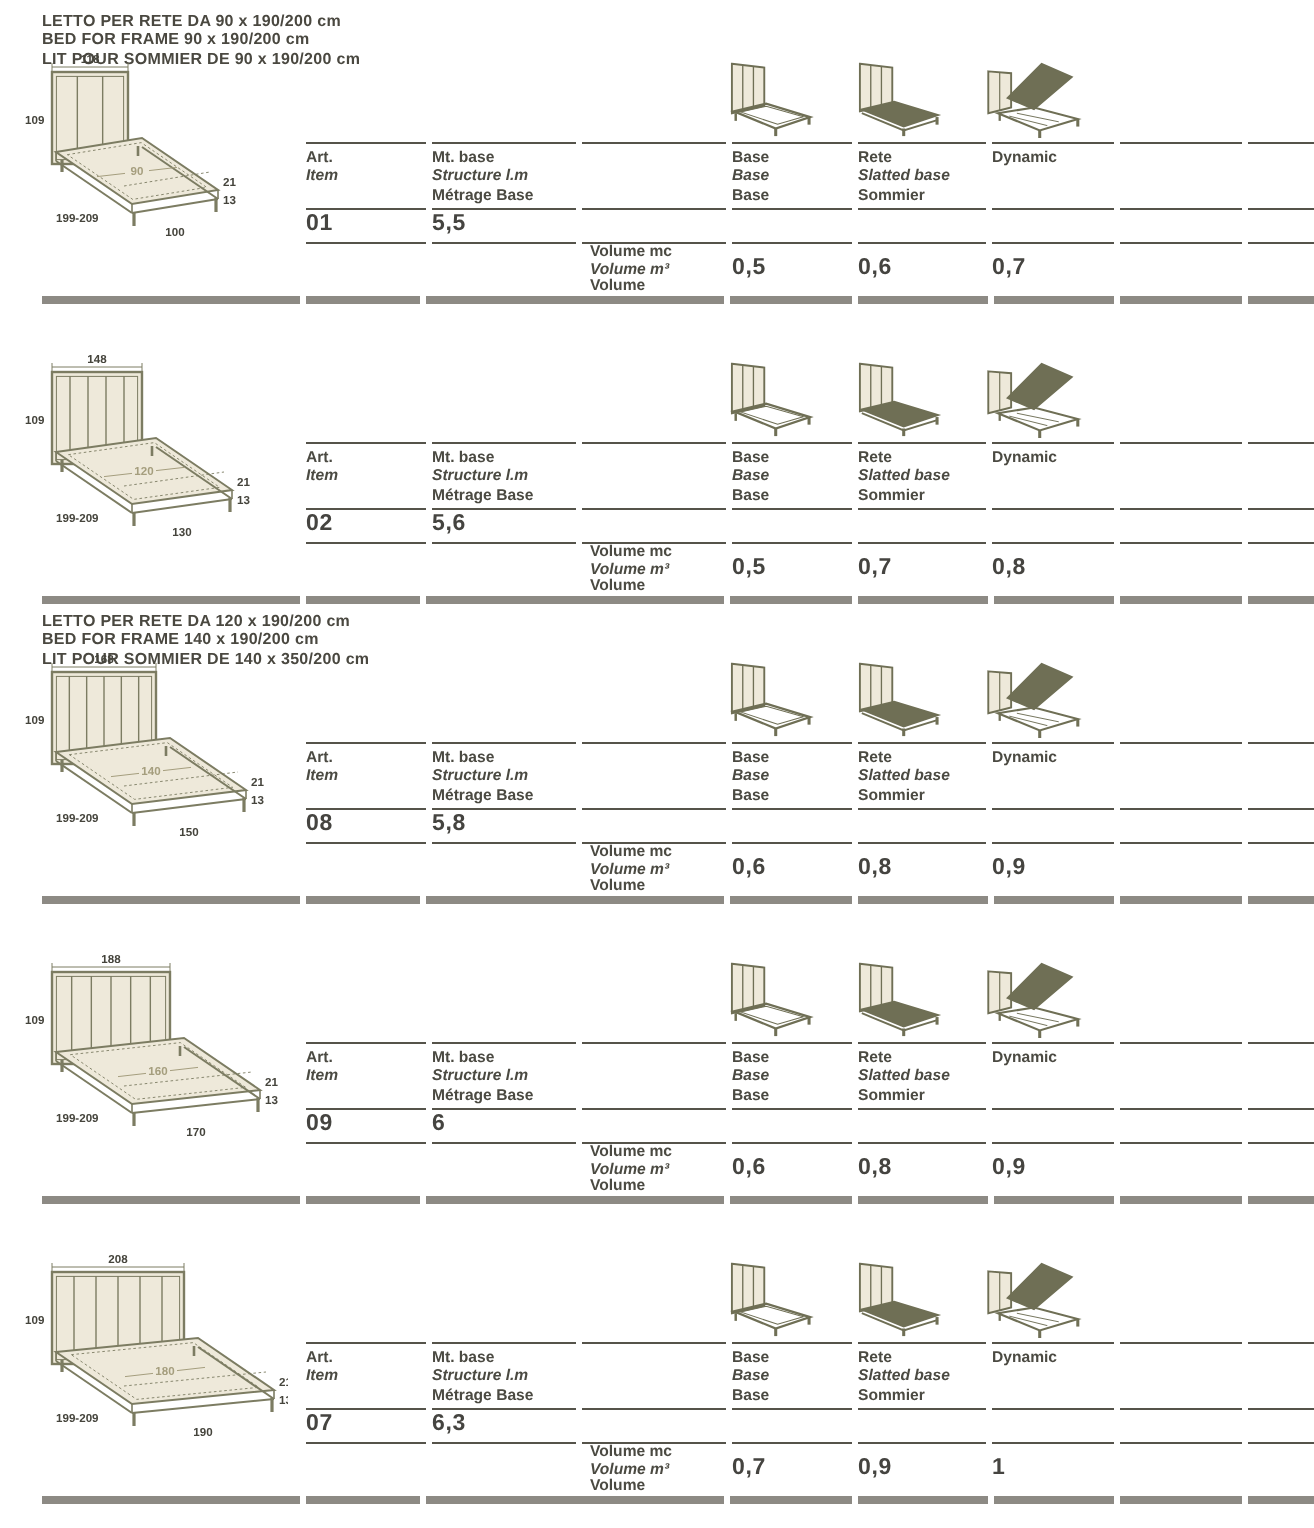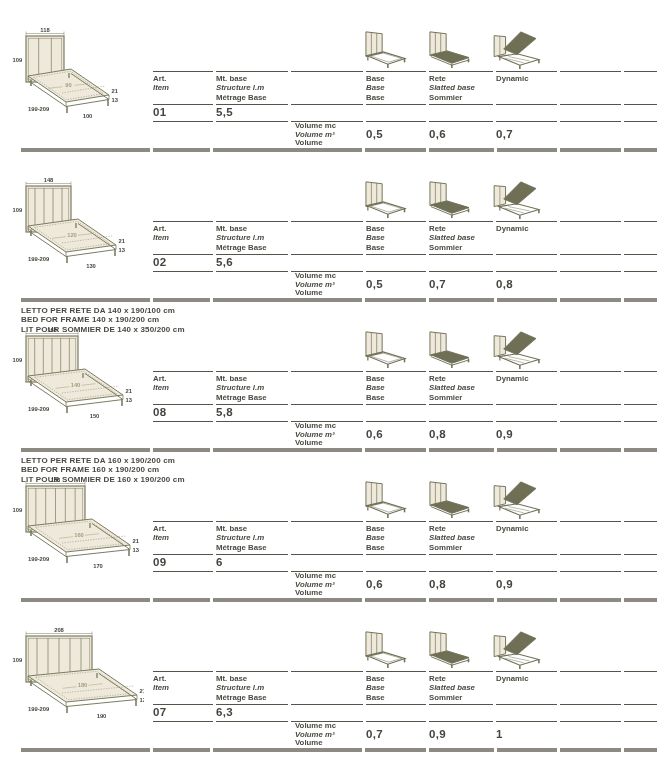--- a/index.html
+++ b/index.html
@@ -30,20 +30,25 @@
   .v-dyn{left:496px;top:124px;}
   .rule{position:absolute;height:1px;background:#55534a;}
   .rule.thick{height:4px;background:#8d8a84;}
 </style>
 </head>
 <body>
 
 <div id="sections">
   <div class="sec">
 
+    <div class="titles">
+      <div>LETTO PER RETE DA 90 x 190/200 cm</div>
+      <div>BED FOR FRAME 90 x 190/200 cm</div>
+      <div>LIT POUR SOMMIER DE 90 x 190/200 cm</div>
+    </div>
 
     <svg class="diagram" viewBox="0 0 132 95">
       <g class="geo">
           <line x1="14" y1="7.5" x2="52" y2="7.5" stroke="#7c7c62" stroke-width="0.5"></line>
           <line x1="14" y1="5.5" x2="14" y2="9.5" stroke="#7c7c62" stroke-width="0.5"></line>
           <line x1="52" y1="5.5" x2="52" y2="9.5" stroke="#7c7c62" stroke-width="0.5"></line>
           <rect x="14" y="10" width="38" height="46" fill="#eee9da" stroke="#7c7c62" stroke-width="1.2"></rect>
           <rect x="16.2" y="12.2" width="33.6" height="41.6" fill="none" stroke="#7c7c62" stroke-width="0.5"></rect>
           <line x1="26.666666666666664" y1="12" x2="26.666666666666664" y2="54" stroke="#7c7c62" stroke-width="0.7"></line>
           <line x1="39.33333333333333" y1="12" x2="39.33333333333333" y2="54" stroke="#7c7c62" stroke-width="0.7"></line>
@@ -311,21 +316,21 @@
       <div class="rule thick" style="left: 365px; top: 144px; width: 61px;"></div>
       <div class="rule thick" style="left: 429px; top: 144px; width: 65px;"></div>
       <div class="rule thick" style="left: 497px; top: 144px; width: 60px;"></div>
       <div class="rule thick" style="left: 560px; top: 144px; width: 61px;"></div>
       <div class="rule thick" style="left: 624px; top: 144px; width: 33px;"></div>
     </div>
 
   <div class="sec">
 
     <div class="titles">
-      <div>LETTO PER RETE DA 140 x 190/100 cm</div>
+      <div>LETTO PER RETE DA 120 x 190/200 cm</div>
       <div>BED FOR FRAME 140 x 190/200 cm</div>
       <div>LIT POUR SOMMIER DE 140 x 350/200 cm</div>
     </div>
 
     <svg class="diagram" viewBox="0 0 132 95">
       <g class="geo">
           <line x1="14" y1="7.5" x2="66" y2="7.5" stroke="#7c7c62" stroke-width="0.5"></line>
           <line x1="14" y1="5.5" x2="14" y2="9.5" stroke="#7c7c62" stroke-width="0.5"></line>
           <line x1="66" y1="5.5" x2="66" y2="9.5" stroke="#7c7c62" stroke-width="0.5"></line>
           <rect x="14" y="10" width="52" height="46" fill="#eee9da" stroke="#7c7c62" stroke-width="1.2"></rect>
@@ -457,25 +462,20 @@
       <div class="rule thick" style="left: 213px; top: 144px; width: 149px;"></div>
       <div class="rule thick" style="left: 365px; top: 144px; width: 61px;"></div>
       <div class="rule thick" style="left: 429px; top: 144px; width: 65px;"></div>
       <div class="rule thick" style="left: 497px; top: 144px; width: 60px;"></div>
       <div class="rule thick" style="left: 560px; top: 144px; width: 61px;"></div>
       <div class="rule thick" style="left: 624px; top: 144px; width: 33px;"></div>
     </div>
 
   <div class="sec">
 
-    <div class="titles">
-      <div>LETTO PER RETE DA 160 x 190/200 cm</div>
-      <div>BED FOR FRAME 160 x 190/200 cm</div>
-      <div>LIT POUR SOMMIER DE 160 x 190/200 cm</div>
-    </div>
 
     <svg class="diagram" viewBox="0 0 132 95">
       <g class="geo">
           <line x1="14" y1="7.5" x2="73" y2="7.5" stroke="#7c7c62" stroke-width="0.5"></line>
           <line x1="14" y1="5.5" x2="14" y2="9.5" stroke="#7c7c62" stroke-width="0.5"></line>
           <line x1="73" y1="5.5" x2="73" y2="9.5" stroke="#7c7c62" stroke-width="0.5"></line>
           <rect x="14" y="10" width="59" height="46" fill="#eee9da" stroke="#7c7c62" stroke-width="1.2"></rect>
           <rect x="16.2" y="12.2" width="54.6" height="41.6" fill="none" stroke="#7c7c62" stroke-width="0.5"></rect>
           <line x1="23.833333333333336" y1="12" x2="23.833333333333336" y2="54" stroke="#7c7c62" stroke-width="0.7"></line>
           <line x1="33.66666666666667" y1="12" x2="33.66666666666667" y2="54" stroke="#7c7c62" stroke-width="0.7"></line>

